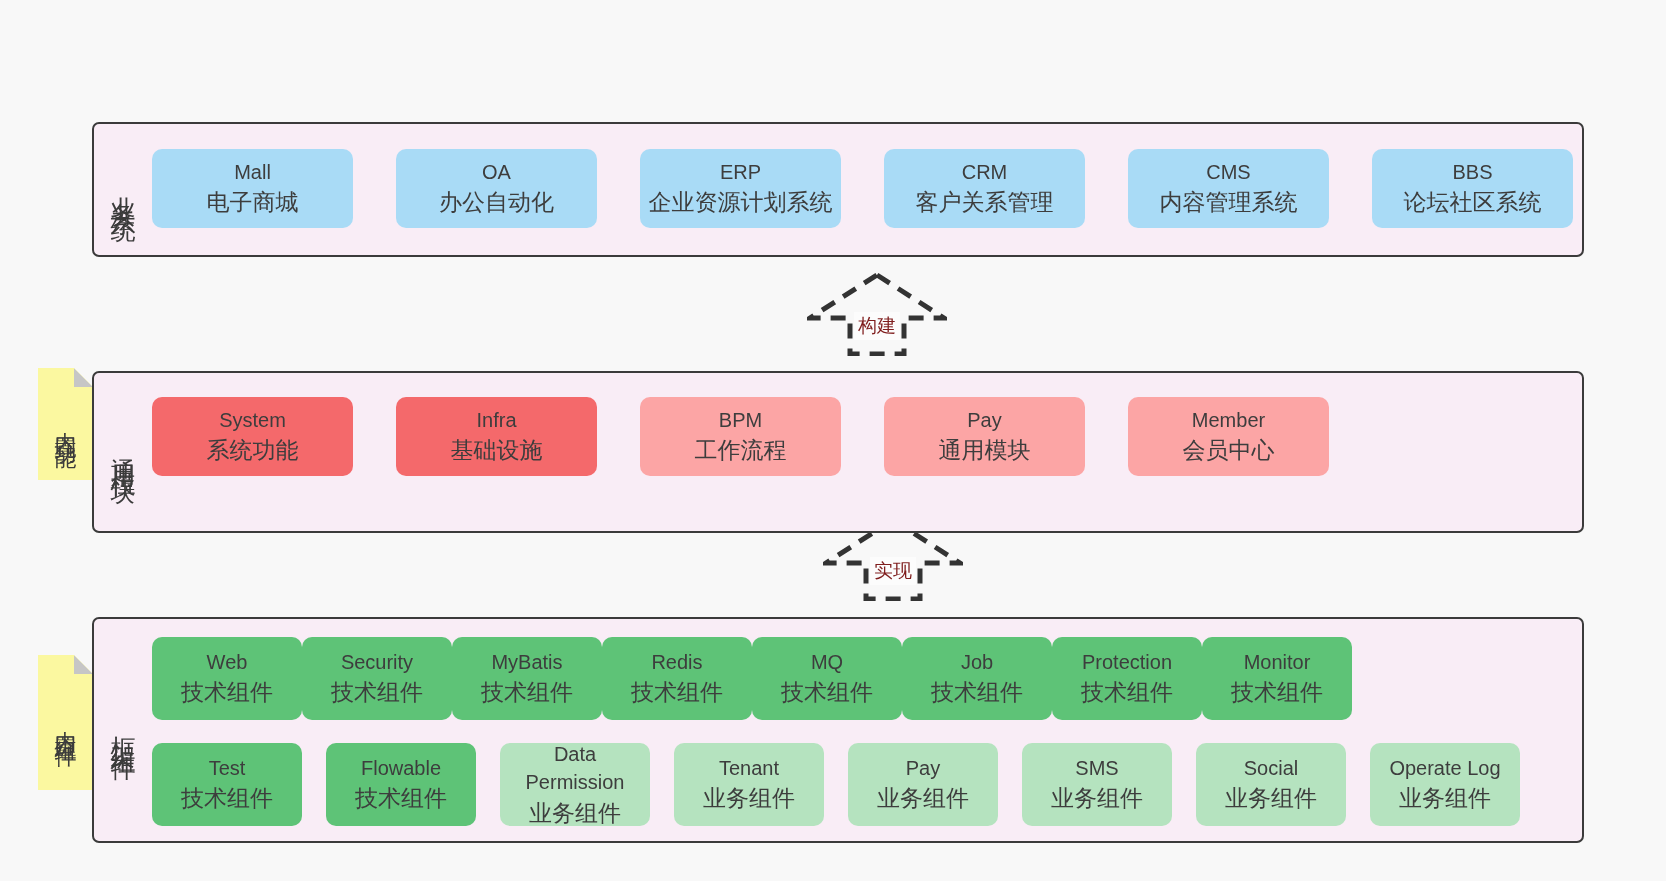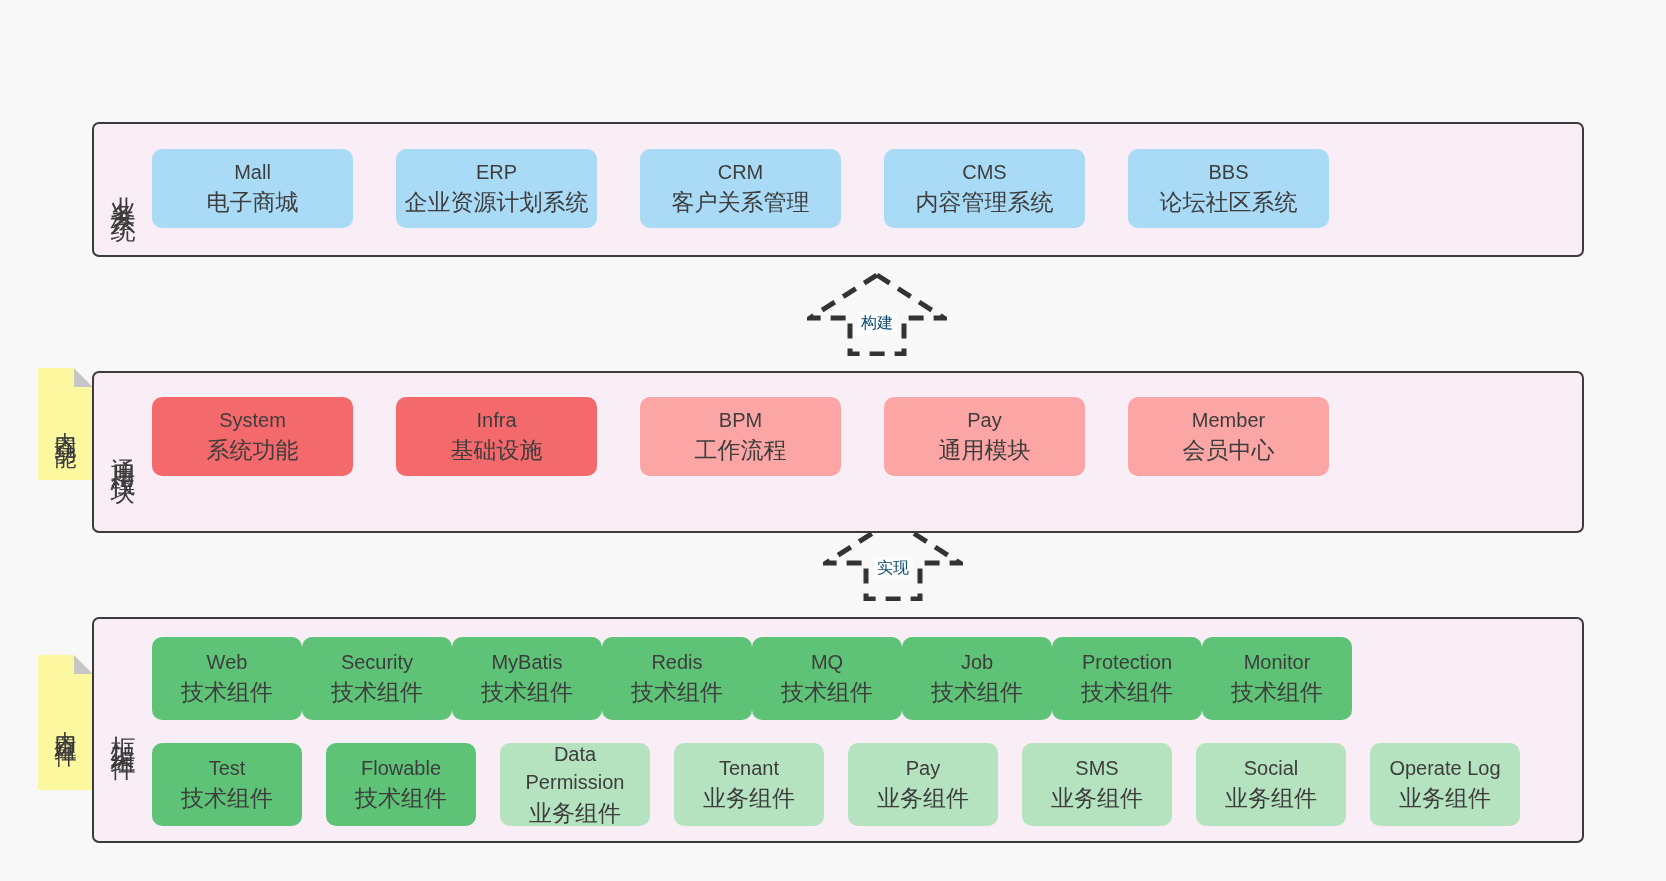--- a/index.html
+++ b/index.html
@@ -48,21 +48,21 @@
   .note2{top:655px;height:135px;}
   .note .vtext{font-size:22px;letter-spacing:5px;}
   .fold{
     position:absolute;top:0;right:0;width:19px;height:19px;background:#c6c6c6;
     clip-path:polygon(0 0,100% 100%,0 100%);
   }
   .arrow{position:absolute;width:140px;height:84px;z-index:1;}
   .arrow svg{display:block;width:140px;height:84px;}
   .arrow-label{
     position:absolute;left:50%;top:40px;transform:translateX(-50%);
-    background:#fcfcfc;padding:1px 4px;font-size:16px;white-space:nowrap;color:#0c4a6e;
+    background:#fcfcfc;padding:1px 4px;font-size:19px;white-space:nowrap;color:#7f1d1d;
   }
   .arrow1{left:807px;top:272px;}
   .arrow2{left:823px;top:517px;}
 </style>
 </head>
 <body>
 
 <div class="canvas">
 
   <div class="note note1">
@@ -78,20 +78,24 @@
   <div class="band band1">
     <div class="band-label">
       <span class="vtext">业务系统</span>
     </div>
     <div class="boxes">
       <div class="box blue">
         <div class="en">Mall</div>
         <div class="zh">电子商城</div>
       </div>
       <div class="box blue">
+        <div class="en">OA</div>
+        <div class="zh">办公自动化</div>
+      </div>
+      <div class="box blue">
         <div class="en">ERP</div>
         <div class="zh">企业资源计划系统</div>
       </div>
       <div class="box blue">
         <div class="en">CRM</div>
         <div class="zh">客户关系管理</div>
       </div>
       <div class="box blue">
         <div class="en">CMS</div>
         <div class="zh">内容管理系统</div>

